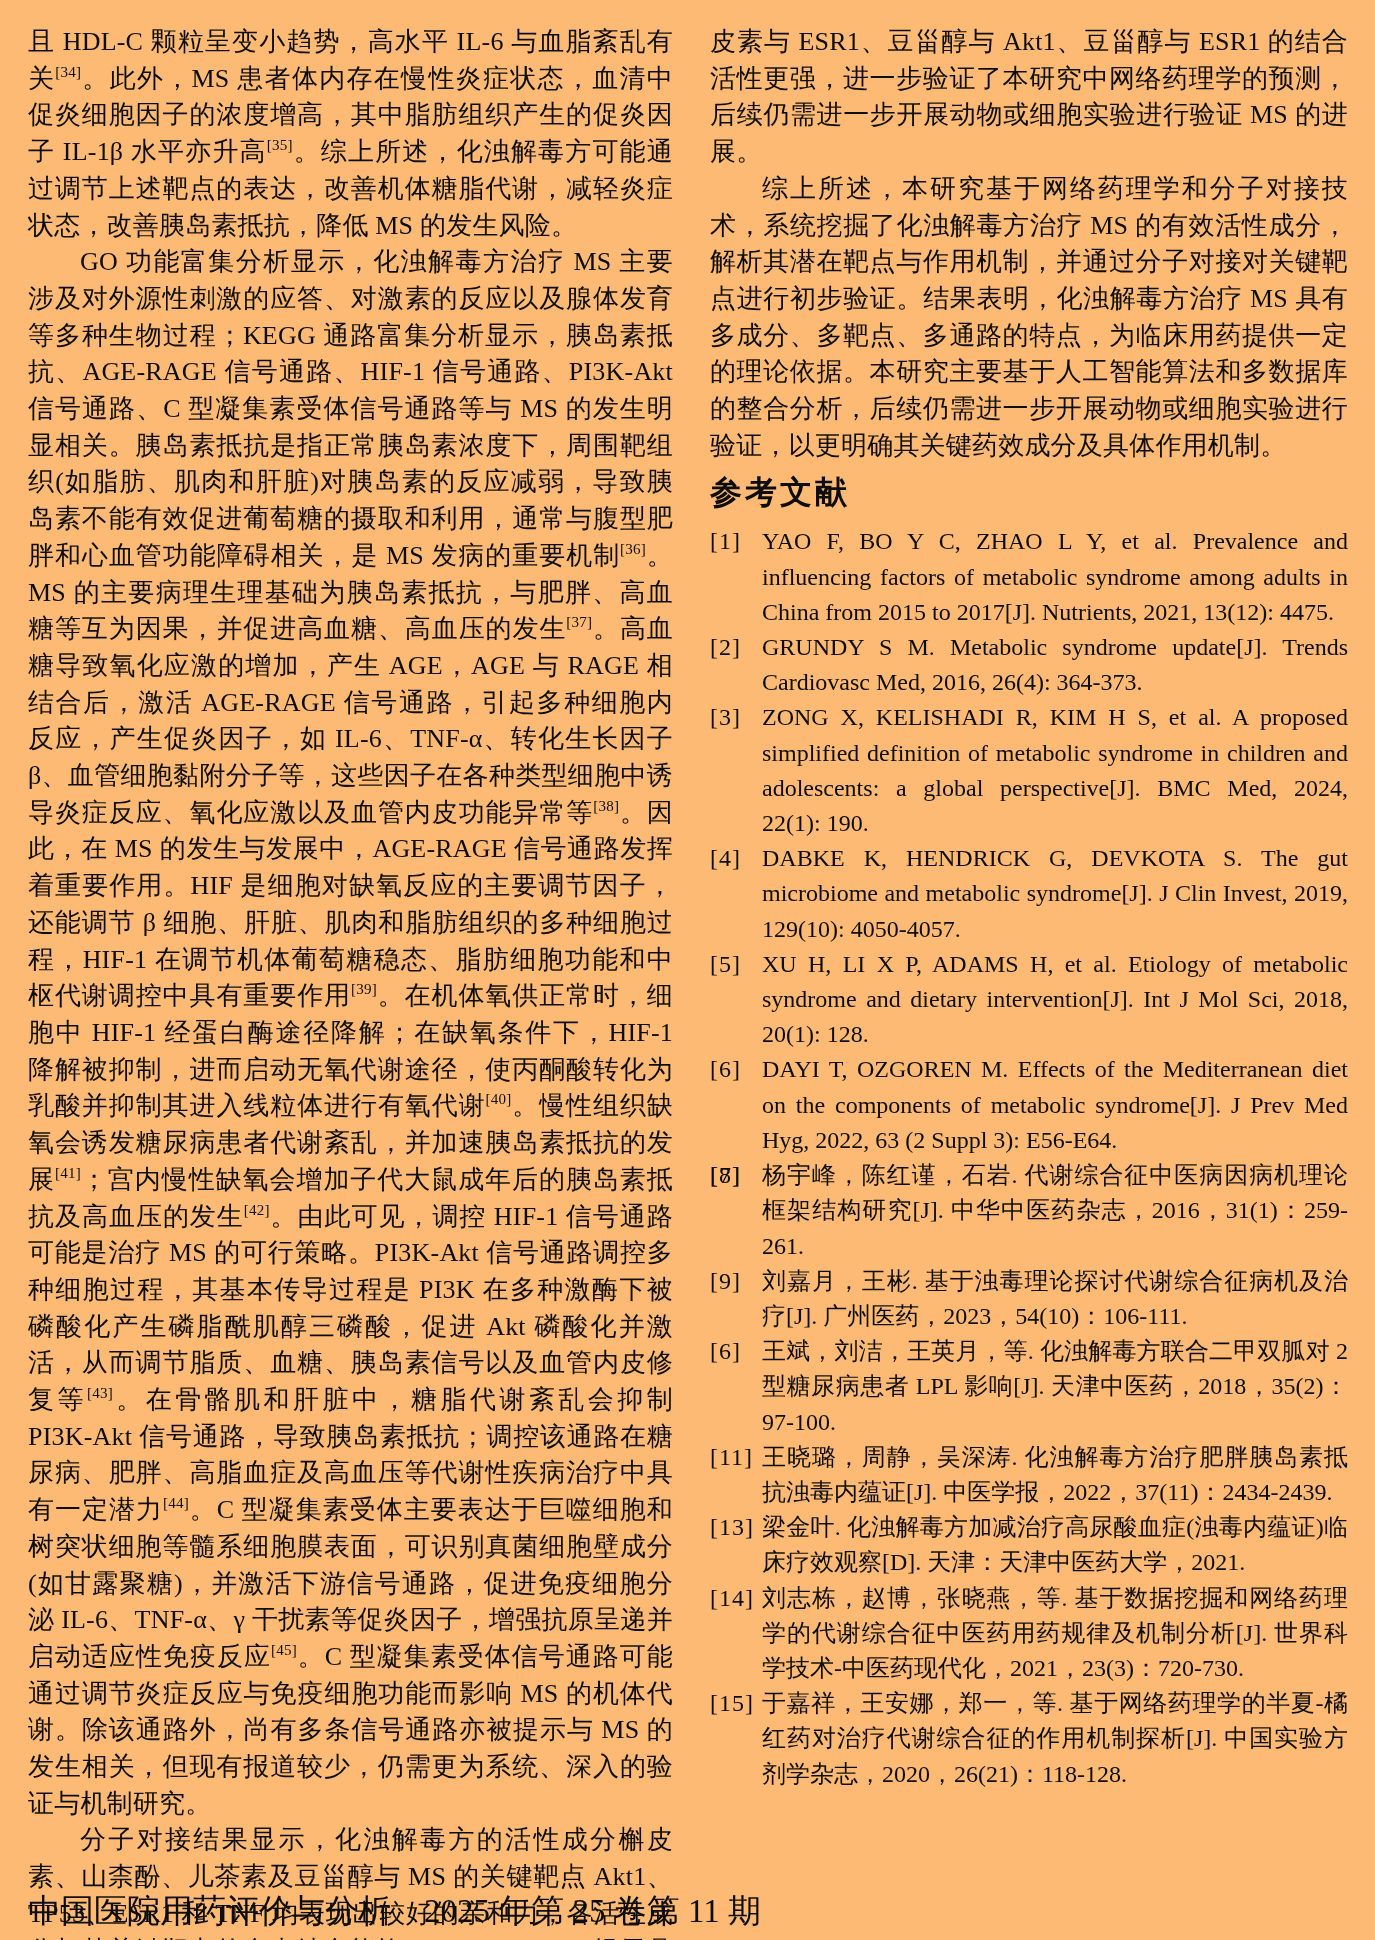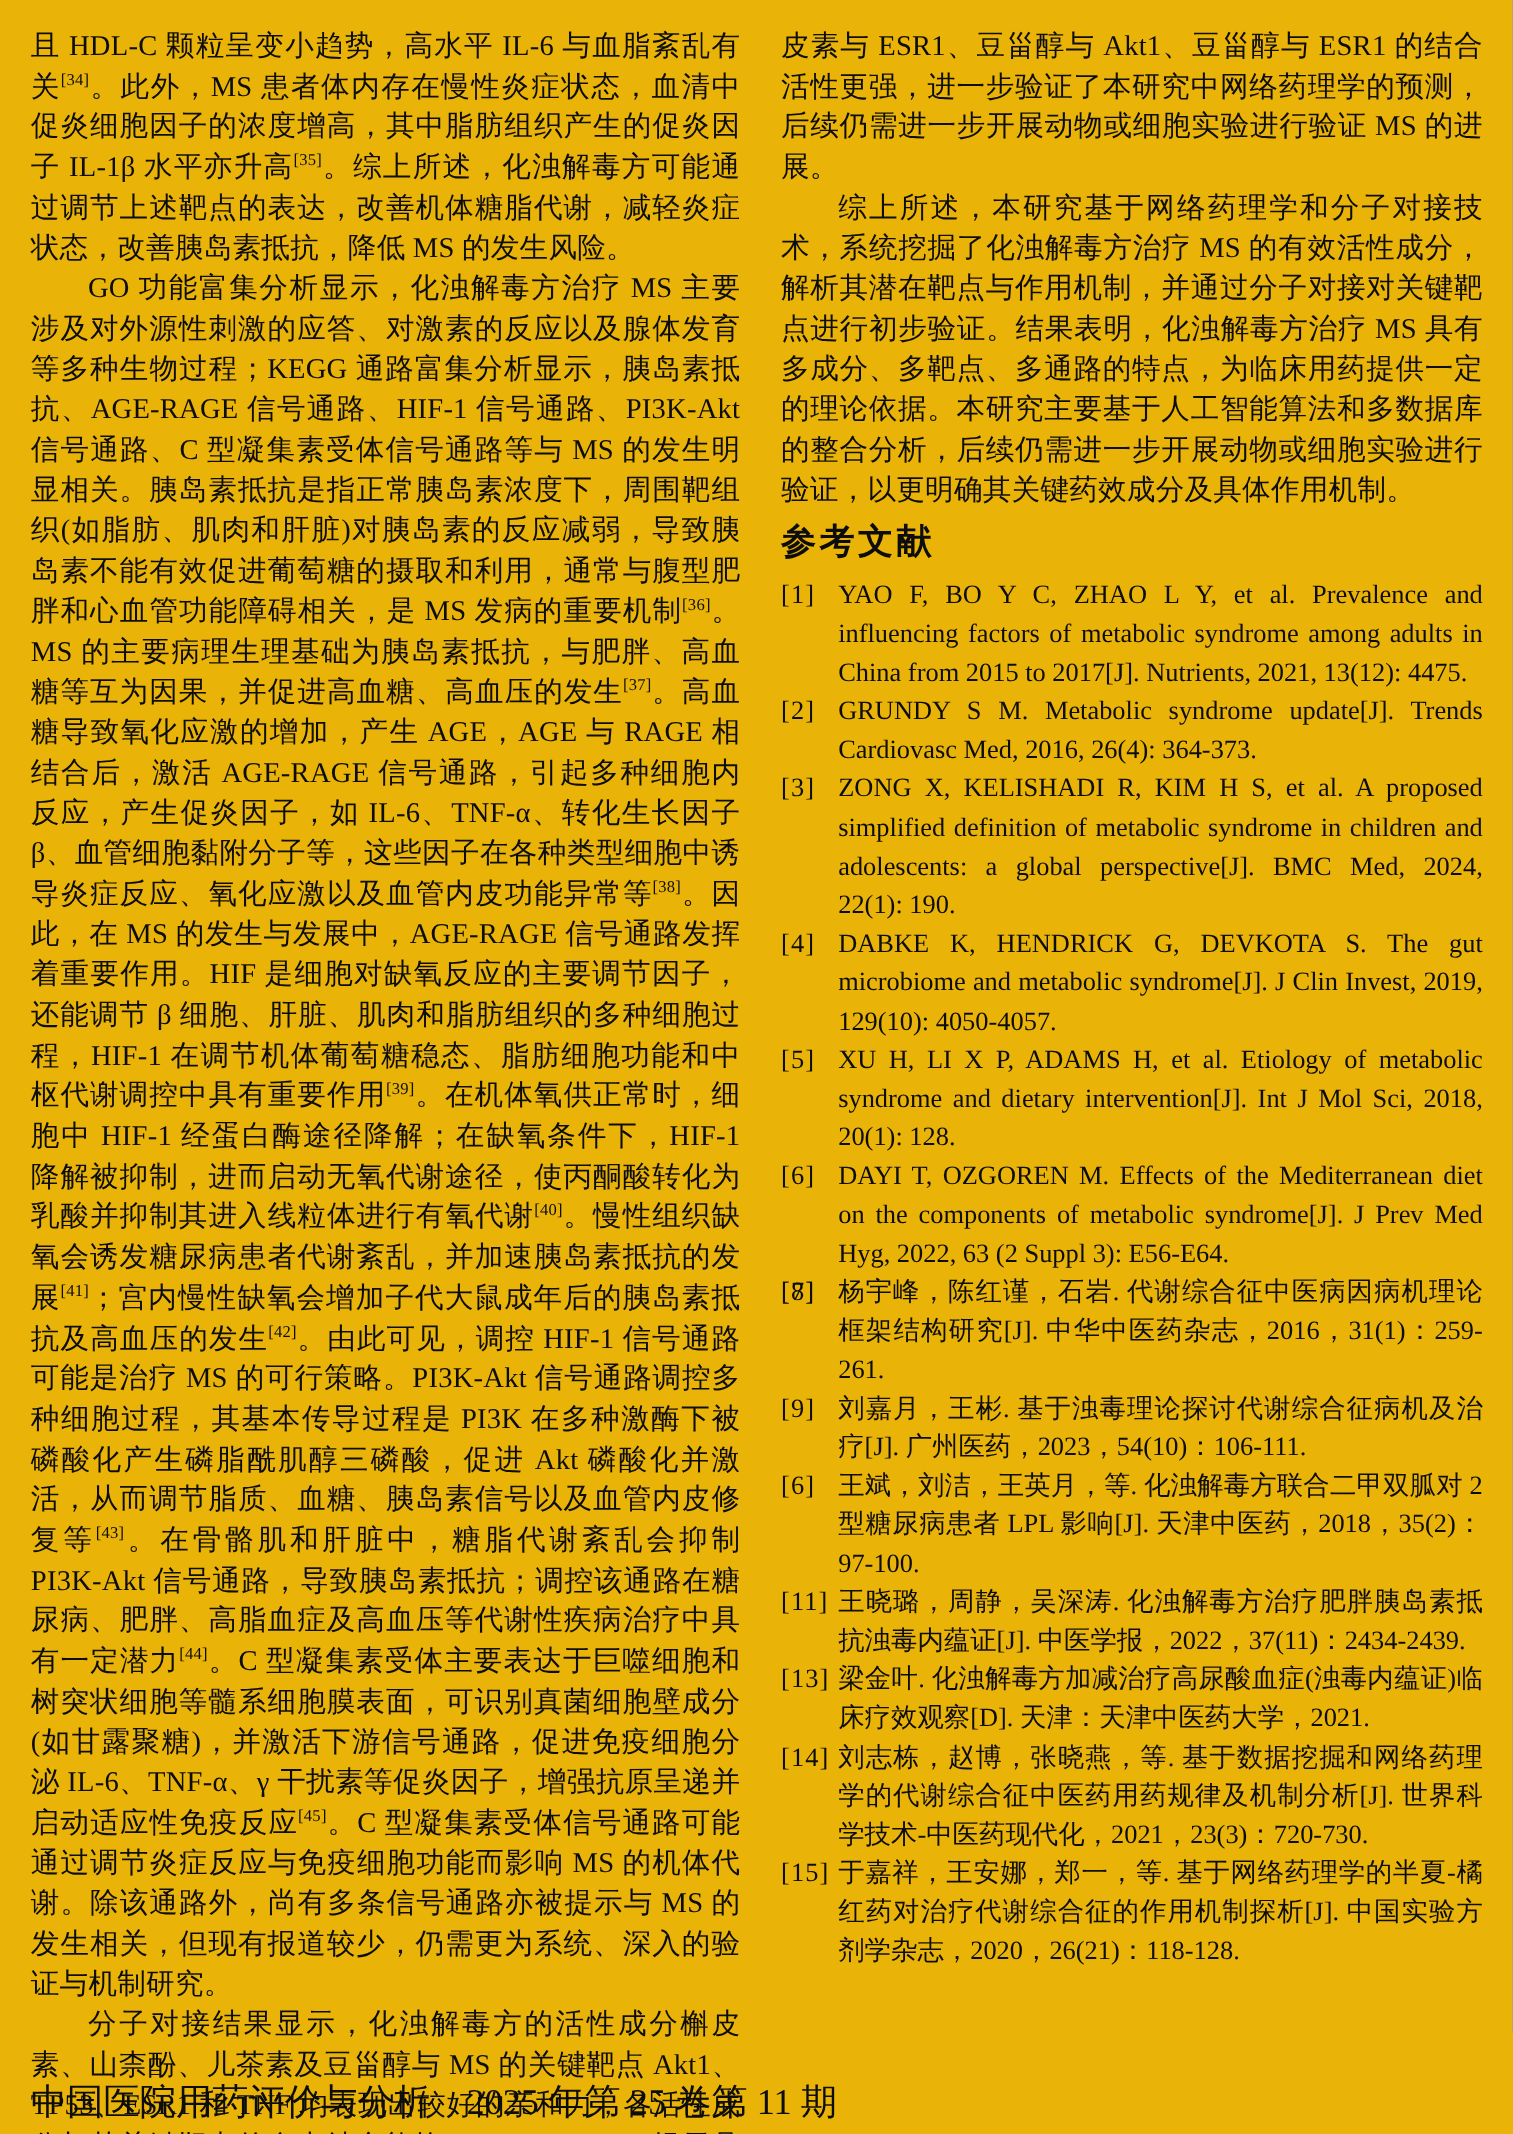--- a/index.html
+++ b/index.html
@@ -1,19 +1,19 @@
 <!DOCTYPE html>
 <html lang="zh"><head>
 <meta charset="utf-8">
 <style>
   html,body{margin:0;padding:0;background:#9a9a9a;}
   .page{
     position:relative;
     width:1375px;height:1940px;
-    background:#eab308;
+    background:#fdba74;
     color:#0d0d0d;
     font-family:"Liberation Serif","DejaVu Serif",serif;
     overflow:hidden;
     margin:0 auto;
   }
   .columns{
     position:absolute;
     top:24px;left:28px;
     width:1320px;
     display:grid;

